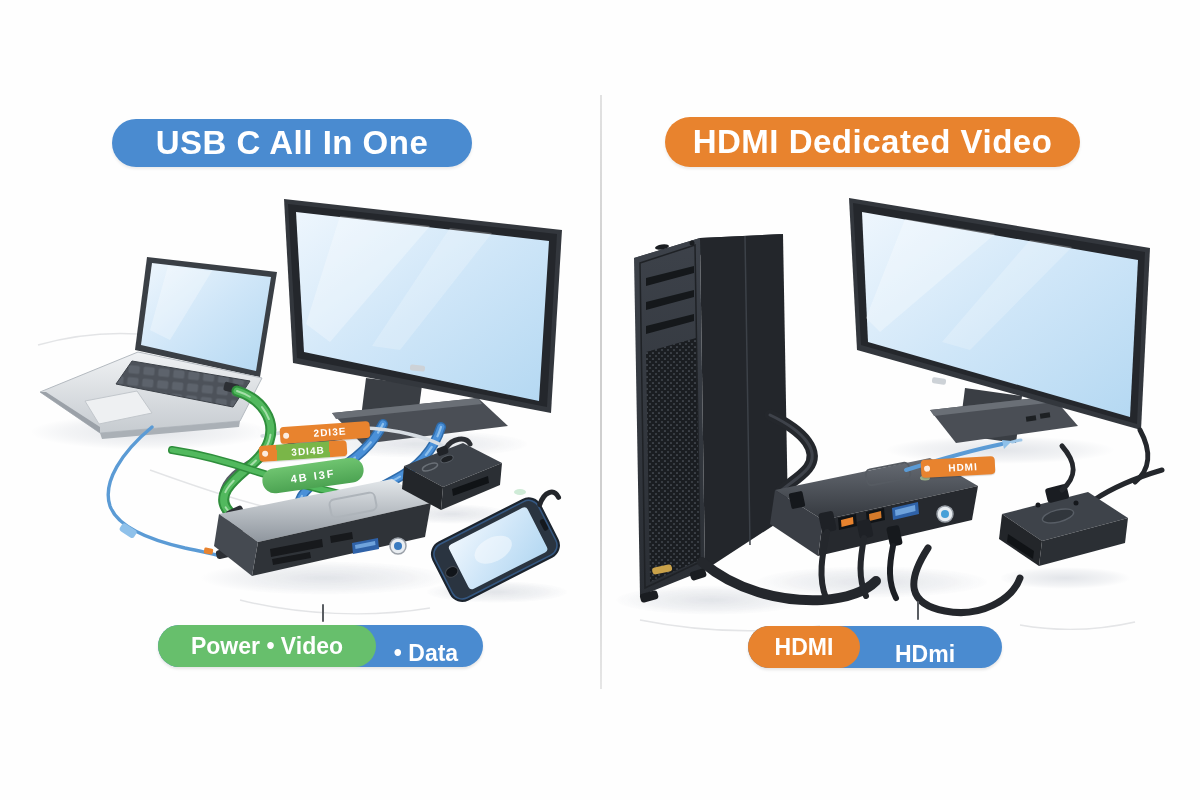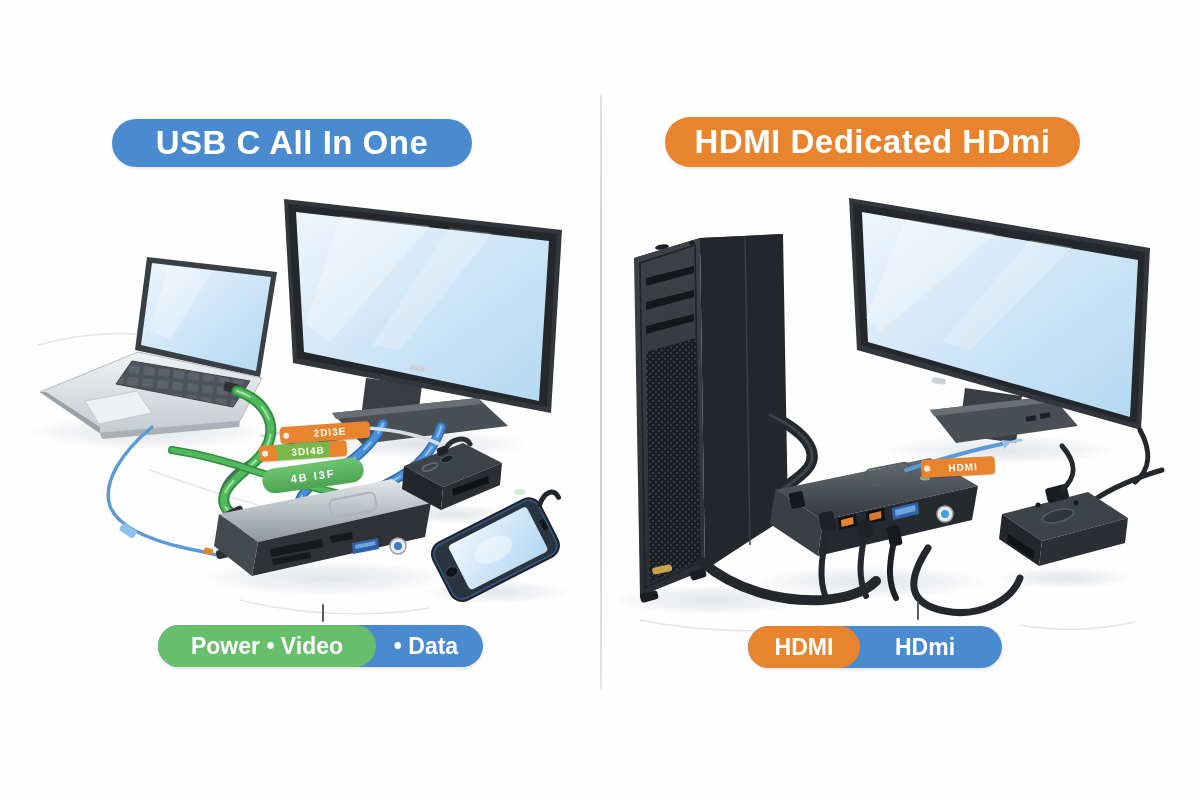--- a/index.html
+++ b/index.html
@@ -27,21 +27,21 @@
   .legend-left{left:158px;top:625px;width:325px;}
   .legend-right{left:748px;top:626px;width:254px;}
   .legend-seg{
     position:absolute;top:0;height:42px;border-radius:21px;
     display:flex;align-items:center;justify-content:center;
     color:#fff;font-weight:bold;font-size:23px;text-align:right;
   }
   .seg-green{left:0;width:218px;background:#67bf6c;}
   .seg-orange{left:0;width:112px;background:#e8832e;}
   .seg-text-blue{
-    position:absolute;top:0;height:42px;display:flex;align-items:center;justify-content:center;
+    position:absolute;top:0;height:42px;display:flex;align-items:flex-end;justify-content:center;
     color:#fff;font-weight:bold;font-size:23px;
   }
   .legend-left .seg-text-blue{left:218px;width:100px;}
   .legend-right .seg-text-blue{left:112px;width:130px;}
   .tick{
     position:absolute;width:2px;background:#595d62;border-radius:1px;
   }
   .tick-left{left:322px;top:604px;height:18px;}
   .tick-right{left:917px;top:601px;height:19px;}
   .cable-tag{
@@ -308,21 +308,21 @@
       <path d="M 1062,446 C 1076,462 1078,476 1062,490" stroke="#24272c" stroke-width="5" fill="none" stroke-linecap="round"></path>
     </g>
   </svg>
 
   <div class="divider"></div>
 
   <div class="banner banner-left">
     <span>USB C All In One</span>
   </div>
   <div class="banner banner-right">
-    <span>HDMI Dedicated HDmi</span>
+    <span>HDMI Dedicated Video</span>
   </div>
 
   <div class="cable-tag tag1">
     <span>2DI3E</span>
   </div>
   <div class="cable-tag tag2">
     <span>3DI4B</span>
   </div>
   <div class="tag-sleeve">
     <span>4B I3F</span>

